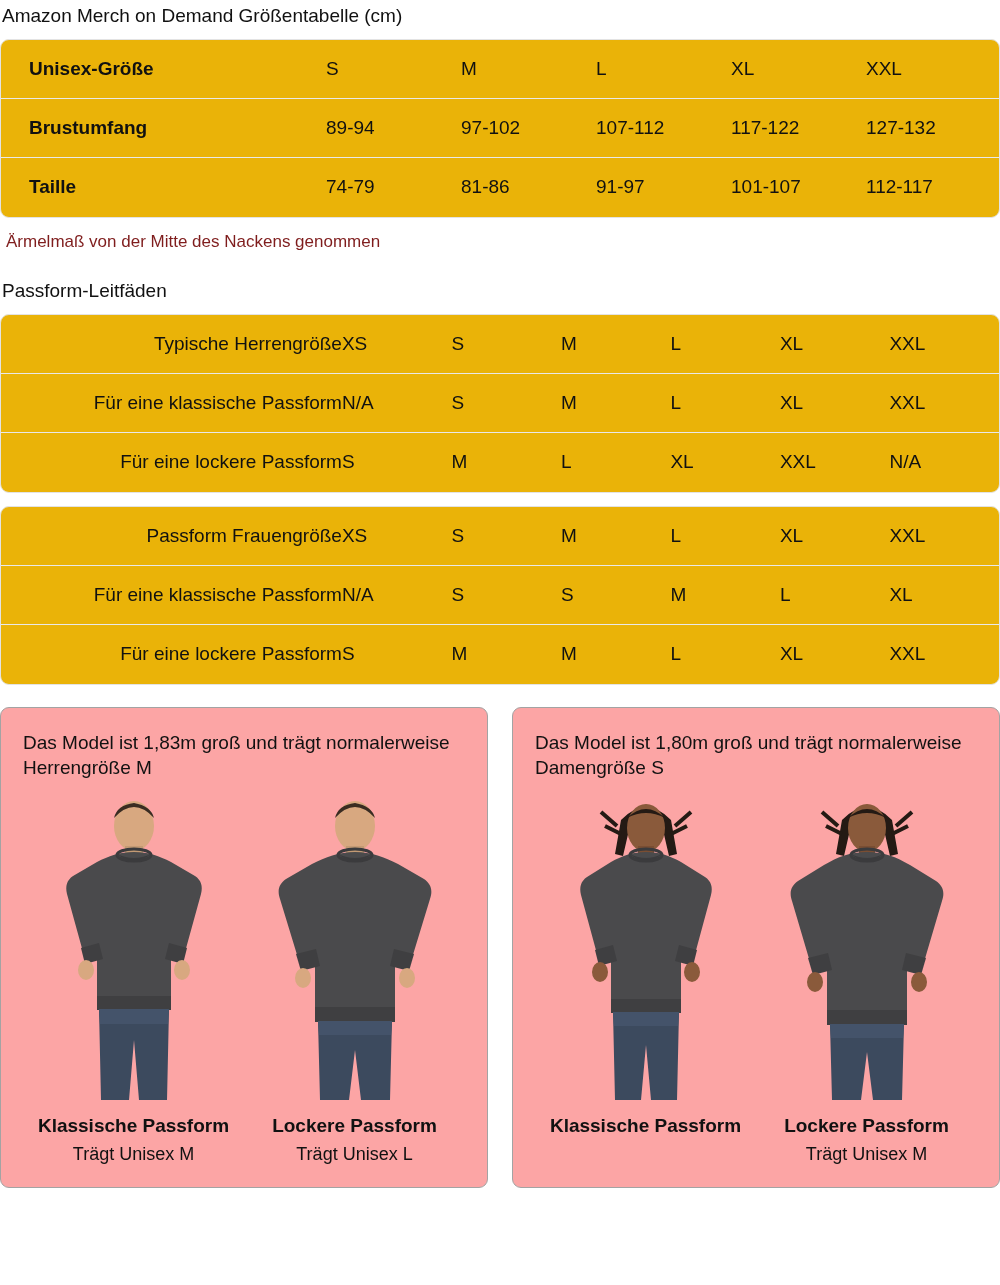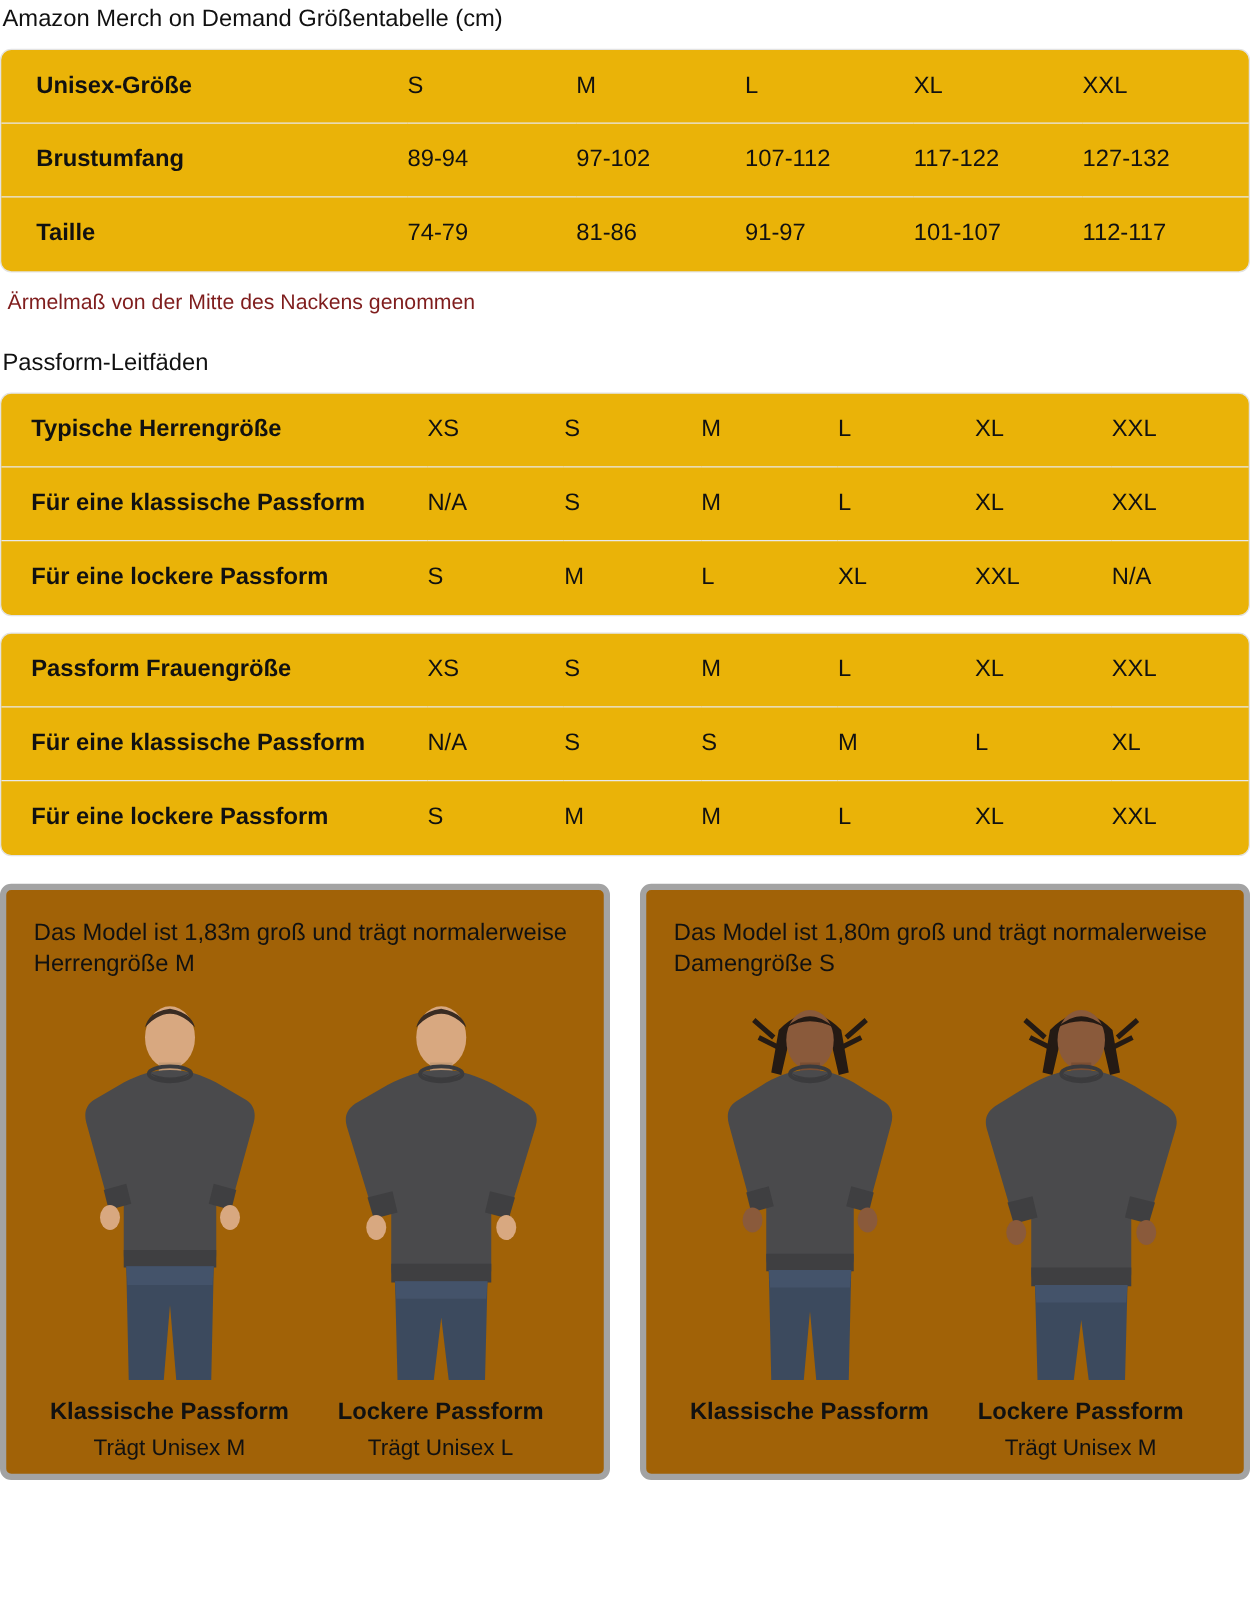--- a/index.html
+++ b/index.html
@@ -66,40 +66,41 @@
     color: #7f1d1d;
     padding: 14px 0 12px 6px;
   }
   .section-title {
     font-size: 19px;
     color: #111111;
     padding: 16px 0 12px 2px;
   }
   
   .fit-table td.label {
-    font-weight: bold;
+    font-weight: normal;
     padding-left: 24px;
     width: 330px;
+    text-align: right;
   }
   .fit-table td.val {
     width: 106px;
   }
   .spacer-12 { height: 13px; }
   
   .cards {
     display: flex;
     gap: 24px;
     margin-top: 22px;
   }
   .card {
     flex: 1 1 0;
-    border: 5px solid #a3a3a3;
+    border: 1px solid #a3a3a3;
     border-radius: 9px;
-    padding: 22px 22px 6px 22px;
-    background: #a16207;
+    padding: 22px 22px 18px 22px;
+    background: #fca5a5;
     min-height: 460px;
   }
   .card-head {
     font-size: 19px;
     line-height: 1.32;
     color: #111111;
     min-height: 56px;
   }
   .figures {
     display: flex;

